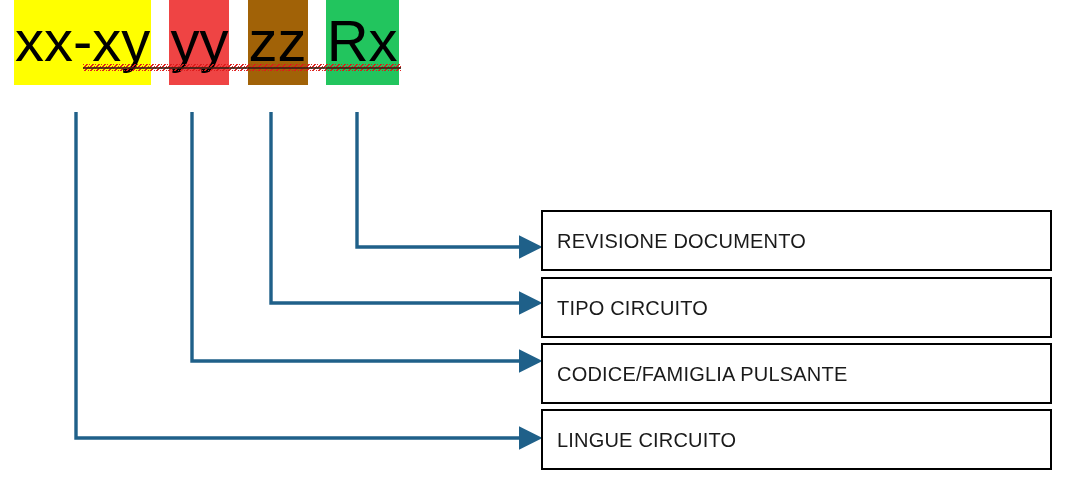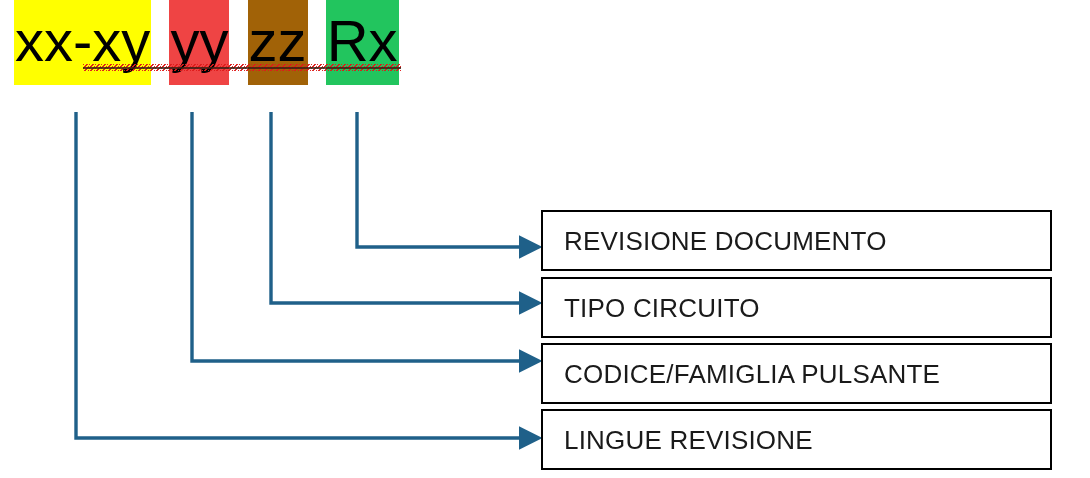--- a/index.html
+++ b/index.html
@@ -77,22 +77,22 @@
     left: 541px;
     width: 511px;
     height: 61px;
     box-sizing: border-box;
     border: 2px solid #000000;
     background: #ffffff;
     display: flex;
     align-items: center;
   }
   .label-box .label-text {
-    padding-left: 21px;
-    font-size: 26px;
+    padding-left: 14px;
+    font-size: 20px;
     line-height: 30px;
     color: #1a1a1a;
     letter-spacing: 0.2px;
     font-family: "Liberation Sans", sans-serif;
     white-space: nowrap;
   }
   #box-0 { top: 210px; }
   #box-1 { top: 277px; }
   #box-2 { top: 343px; }
   #box-3 { top: 409px; }
@@ -125,16 +125,16 @@
   <div class="label-box" id="box-0">
     <span class="label-text">REVISIONE DOCUMENTO</span>
   </div>
   <div class="label-box" id="box-1">
     <span class="label-text">TIPO CIRCUITO</span>
   </div>
   <div class="label-box" id="box-2">
     <span class="label-text">CODICE/FAMIGLIA PULSANTE</span>
   </div>
   <div class="label-box" id="box-3">
-    <span class="label-text">LINGUE REVISIONE</span>
+    <span class="label-text">LINGUE CIRCUITO</span>
   </div>
 
 </div>
 
 </body></html>

